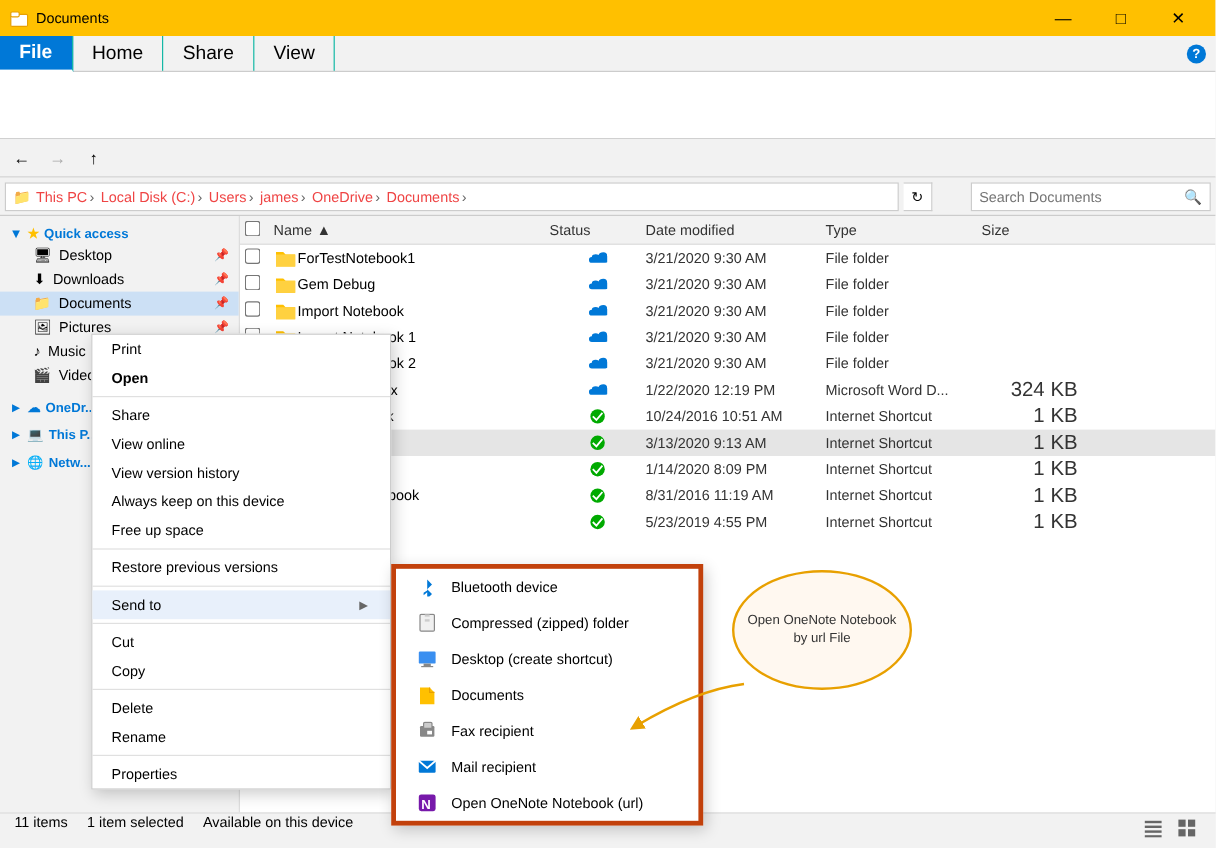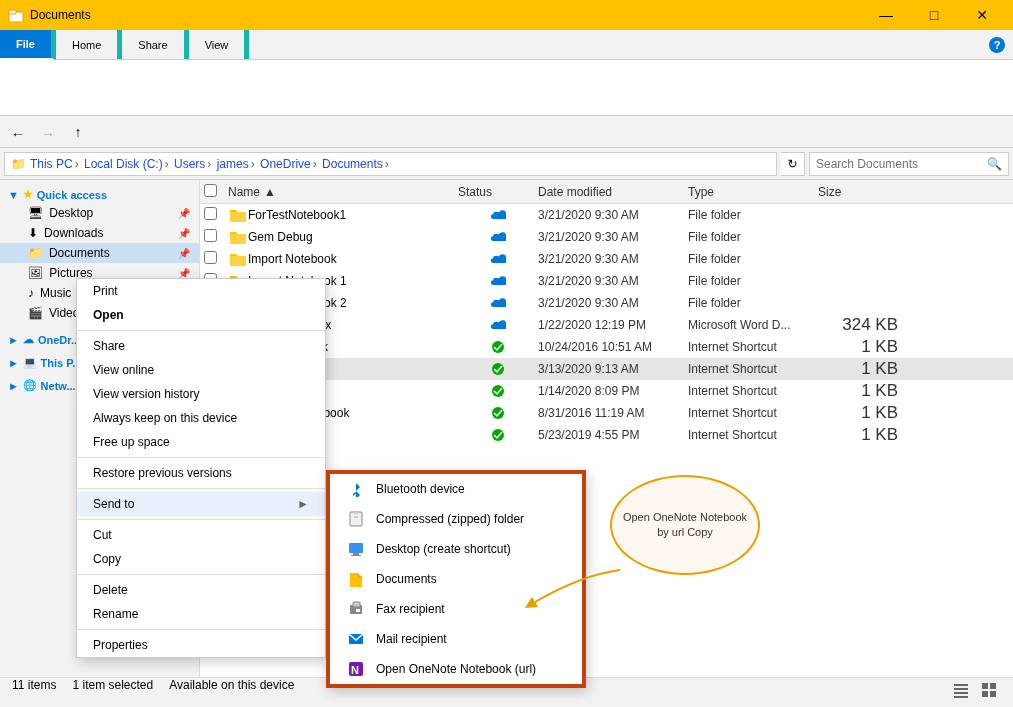--- a/index.html
+++ b/index.html
@@ -8,34 +8,34 @@
     
     .title-bar { background: #ffc000; height: 30px; display: flex; align-items: center; justify-content: space-between; padding: 0 8px; }
     .title-bar-left { display: flex; align-items: center; gap: 6px; }
     .title-bar-icon { width: 16px; height: 16px; background: #ffc000; display: flex; align-items: center; justify-content: center; }
     .title-bar-controls { display: flex; gap: 2px; }
     .title-btn { width: 46px; height: 30px; background: transparent; border: none; cursor: pointer; font-size: 14px; display: flex; align-items: center; justify-content: center; }
 
     
     .ribbon { background: #fff; border-bottom: 1px solid #d0d0d0; }
     .ribbon-tabs { display: flex; height: 30px; background: #f2f2f2; border-bottom: 1px solid #ccc; }
-    .ribbon-tab { padding: 0 16px; display: flex; align-items: center; font-size: 11px; cursor: pointer; border-right: 5px solid #14b8a6; }
+    .ribbon-tab { padding: 0 16px; display: flex; align-items: center; font-size: 16px; cursor: pointer; border-right: 1px solid #14b8a6; }
     .ribbon-tab.active { background: #fff; color: #0078d7; border-bottom: 2px solid #fff; margin-bottom: -1px; }
 
     
     .toolbar { background: #f2f2f2; border-bottom: 1px solid #ccc; height: 32px; display: flex; align-items: center; padding: 0 4px; gap: 2px; }
     .toolbar-btn { width: 28px; height: 28px; background: transparent; border: 1px solid transparent; border-radius: 2px; cursor: pointer; display: flex; align-items: center; justify-content: center; font-size: 14px; }
 
     
     .address-bar { background: #f2f2f2; border-bottom: 1px solid #ccc; height: 32px; display: flex; align-items: center; padding: 0 4px; gap: 4px; }
     .address-box { flex: 1; height: 24px; background: #fff; border: 1px solid #ccc; display: flex; align-items: center; padding: 0 6px; font-size: 12px; cursor: text; overflow: hidden; }
-    .breadcrumb-part { color: #1d4ed8; }
+    .breadcrumb-part { color: #ef4444; }
     .breadcrumb-sep { color: #666; margin: 0 2px; }
     .address-refresh { width: 24px; height: 24px; display: flex; align-items: center; justify-content: center; cursor: pointer; background: #fff; border: 1px solid #ccc; border-left: none; }
-    .search-box { width: 200px; height: 24px; background: #fff; border: 1px solid #ccc; display: flex; align-items: center; padding: 0 6px; gap: 4px; }
+    .search-box { width: 200px; height: 24px; background: #fff; border: 1px solid #ccc; display: flex; align-items: center; padding: 0 6px; gap: 4px; margin-left: 28px; }
     .search-box input { border: none; outline: none; flex: 1; font-size: 12px; background: transparent; }
 
     
     .main-layout { display: flex; height: calc(707px - 30px - 30px - 56px - 32px - 32px - 30px); }
 
     
     .nav-pane { width: 200px; background: #f2f2f2; border-right: 1px solid #ddd; overflow-y: auto; padding: 4px 0; }
     .nav-item { padding: 3px 8px 3px 16px; cursor: pointer; display: flex; align-items: center; gap: 6px; font-size: 12px; white-space: nowrap; }
     .nav-item.selected { background: #cce0f5; }
     .nav-section { padding: 4px 8px 2px 8px; font-size: 11px; color: #0078d7; font-weight: 600; display: flex; align-items: center; gap: 4px; cursor: pointer; }
@@ -539,21 +539,21 @@
       <svg width="16" height="16" viewBox="0 0 16 16">
           <rect x="1" y="1" width="14" height="14" rx="2" fill="#7719aa"></rect>
           <text x="3" y="13" font-size="11" fill="white" font-weight="bold">N</text>
         </svg>
     </div>
     <span>Open OneNote Notebook (url)</span>
   </div>
 </div>
 
 <div class="callout" style="border-radius:50%;width:150px;height:100px;">
-  <span style="padding:8px;font-size:11px;line-height:1.4;">Open OneNote Notebook by url Copy</span>
+  <span style="padding:8px;font-size:11px;line-height:1.4;">Open OneNote Notebook by url File</span>
 </div>
 
 <svg style="position:absolute;left:520px;top:565px;z-index:102;" width="110" height="50">
   <path d="M 100 5 Q 60 10 10 40" stroke="#e8a000" stroke-width="2" fill="none" marker-end="url(#arr)"></path>
   <defs>
     <marker id="arr" markerWidth="6" markerHeight="6" refX="3" refY="3" orient="auto">
       <path d="M0,0 L6,3 L0,6 z" fill="#e8a000"></path>
     </marker>
   </defs>
 </svg>

